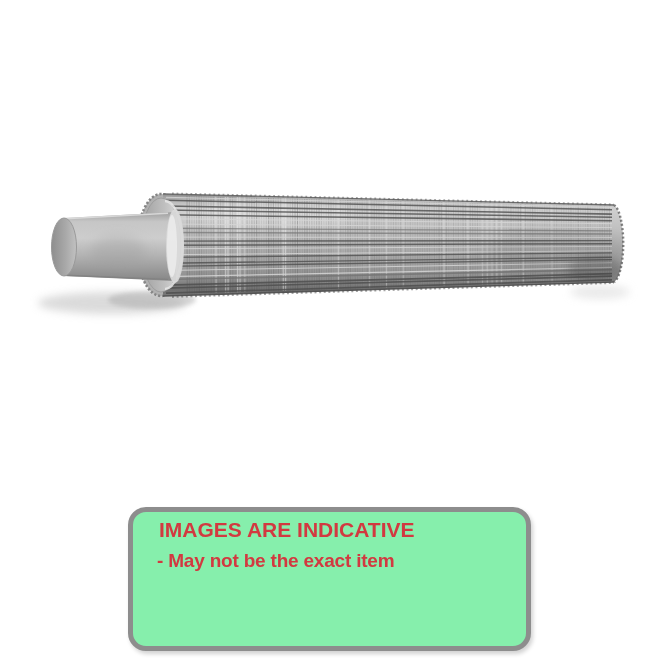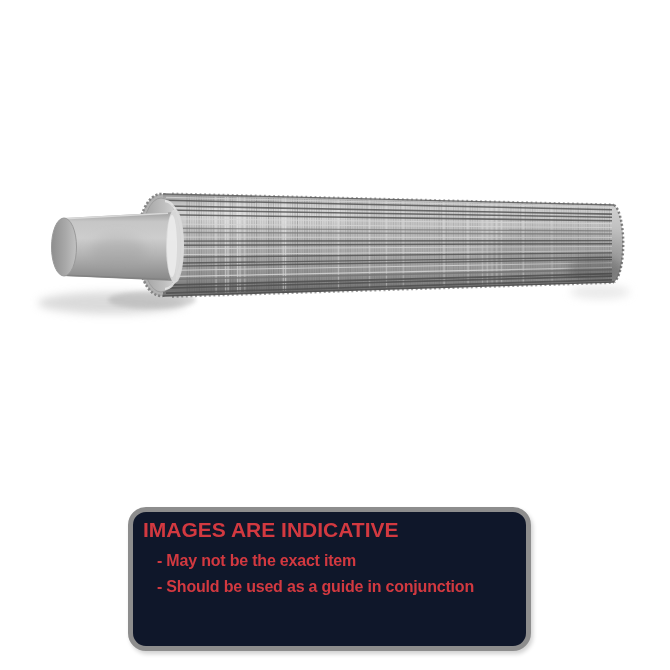--- a/index.html
+++ b/index.html
@@ -7,33 +7,33 @@
     width:670px;height:670px;position:relative;overflow:hidden;
     background:#ffffff;
     font-family:"Liberation Sans", sans-serif;
   }
   .photo-stage{position:absolute;left:0;top:0;width:670px;height:670px;}
   .notice-box{
     position:absolute;left:128px;top:507px;width:403px;height:144px;
     box-sizing:border-box;
     border:5px solid var(--notice-border,#8d8d8d);
     border-radius:18px;
-    background:#0f172a;
+    background:#86efac;
     box-shadow:2px 3px 4px rgba(0,0,0,0.18);
-    padding:6px 6px 0 8px;
+    padding:6px 6px 0 24px;
   }
   .notice-title{
     color:var(--notice-red,#d23940);
     font-size:21px;font-weight:bold;line-height:24px;
     margin:0 0 6px 2px;white-space:nowrap;
   }
   .notice-line{
     color:var(--notice-red,#d23940);
-    font-size:16px;font-weight:bold;line-height:26px;
-    letter-spacing:-0.2px;white-space:nowrap;margin-left:16px;
+    font-size:19px;font-weight:bold;line-height:26px;
+    letter-spacing:-0.2px;white-space:nowrap;
   }
   .notice-line-cont{padding-left:10px;}
 </style>
 </head>
 <body>
 
 <svg class="photo-stage" viewBox="0 0 670 670" xmlns="http://www.w3.org/2000/svg">
   <defs>
     <linearGradient id="bodyGrad" x1="0" y1="194" x2="0" y2="296" gradientUnits="userSpaceOnUse">
       <stop offset="0" stop-color="#8f8f8f"></stop>
@@ -318,14 +318,13 @@
     <ellipse cx="172" cy="246" rx="5" ry="31" fill="#ececec" opacity="0.85"></ellipse>
     <line x1="65" y1="218.8" x2="168" y2="213.3" stroke="#dddddd" stroke-width="1.6" opacity="0.9"></line>
     <line x1="65" y1="275.2" x2="168" y2="279.4" stroke="#828282" stroke-width="1.4" opacity="0.9"></line>
     <ellipse cx="64" cy="247" rx="12.5" ry="29" fill="url(#shaftCapGrad)" stroke="#9a9a9a" stroke-width="1"></ellipse>
   </g>
 </svg>
 
 <div class="notice-box">
   <div class="notice-title">IMAGES ARE INDICATIVE</div>
   <div class="notice-line">- May not be the exact item</div>
-  <div class="notice-line">- Should be used as a guide in conjunction</div>
 </div>
 
 </body></html>

